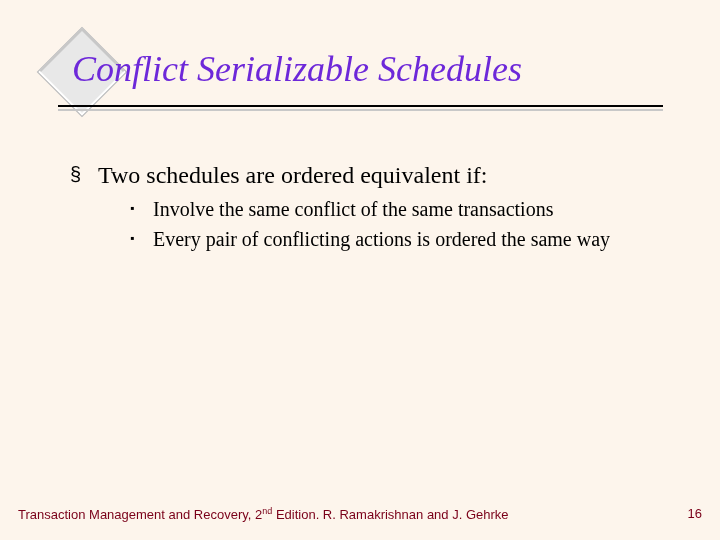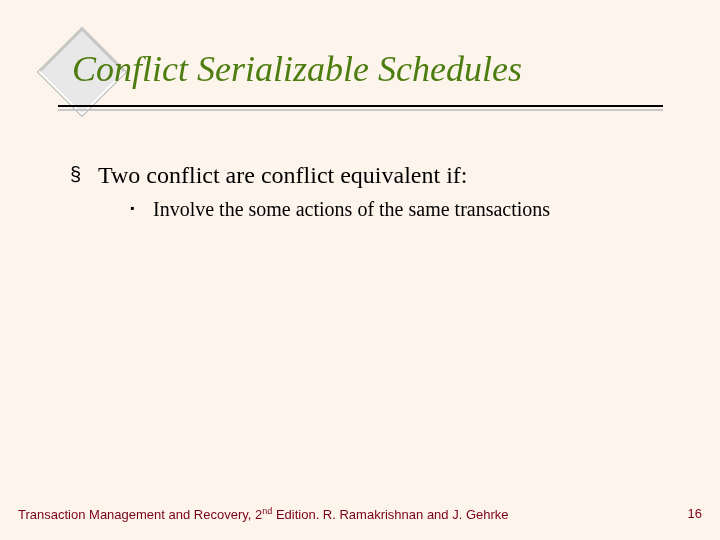--- a/index.html
+++ b/index.html
@@ -29,21 +29,21 @@
     transform: rotate(45deg);
     border: 1px solid #bdbdbd;
     box-shadow: -2px -2px 0 #fff inset, 2px 2px 0 #c8c8c8 inset;
   }
   .title {
     position: absolute;
     top: 48px;
     left: 72px;
     font-size: 36px;
     font-style: italic;
-    color: #4d7c0f;
+    color: #6d28d9;
     white-space: nowrap;
   }
   .title-underline {
     position: absolute;
     top: 105px;
     left: 58px;
     width: 605px;
     height: 0;
     border-top: 2px solid #000;
     box-shadow: 0 4px 0 #c8c8c8;
@@ -122,26 +122,30 @@
 
   <div class="diamond"></div>
 
   <div class="title">Conflict Serializable Schedules</div>
   <div class="title-underline"></div>
 
   <div class="content">
 
     <div class="l1">
       <span class="l1-bullet">§</span>
-      <span class="l1-text">Two conflict are conflict equivalent if:</span>
+      <span class="l1-text">Two schedules are ordered equivalent if:</span>
     </div>
     <div class="sub">
       <div class="l2">
         <span class="l2-bullet">▪</span>
-        <span class="l2-text">Involve the some actions of the same transactions</span>
+        <span class="l2-text">Involve the same conflict of the same transactions</span>
+      </div>
+      <div class="l2">
+        <span class="l2-bullet">▪</span>
+        <span class="l2-text">Every pair of conflicting actions is ordered the same way</span>
       </div>
     </div>
 
 
   </div>
 
   <div class="footer">
     <span class="left">
       <span>Transaction Management and Recovery, 2</span><span class="sup">nd</span><span> Edition. R. Ramakrishnan and J. Gehrke</span>
     </span>

